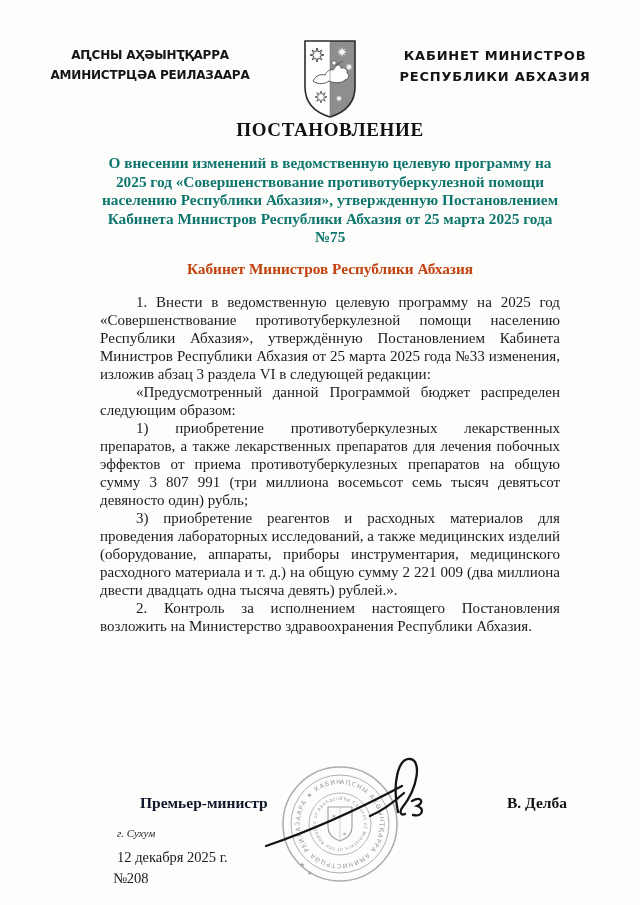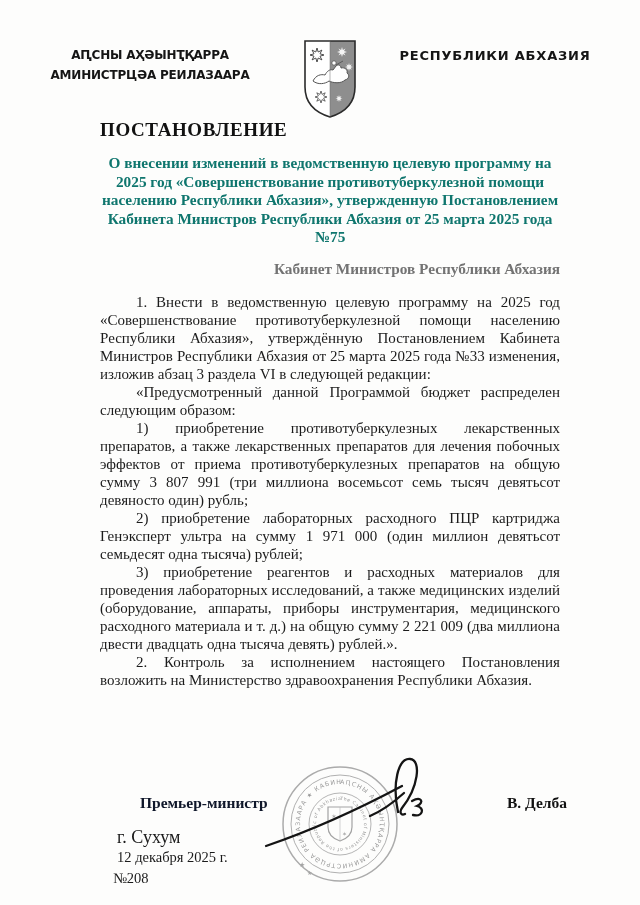--- a/index.html
+++ b/index.html
@@ -30,57 +30,57 @@
   }
   .org-right{
     left:376px; top:45px; width:238px;
     font-size:13px; line-height:21px; letter-spacing:0.8px;
   }
   .emblem{
     position:absolute; left:303px; top:39px; width:54px; height:80px;
   }
   .doctype{
     position:absolute; left:100px; top:119px; width:460px;
-    text-align:left; font-weight:bold; font-size:19px; letter-spacing:0.6px;
+    text-align:center; font-weight:bold; font-size:19px; letter-spacing:0.6px;
     color:#111;
   }
   
   .content{
     position:absolute; left:100px; top:154px; width:460px;
     font-size:15px; line-height:18px;
   }
   .doc-title{
     font-weight:bold; text-align:center;
     font-size:15.3px; line-height:18.5px;
     margin:0 0 13px 0; color:#0f766e;
   }
   .preamble{
     margin:0 0 12px 0; text-align:justify; text-indent:36px;
   }
   .authority{
-    margin:0 0 15px 0; text-align:right; font-weight:bold; font-size:15.3px;
-    color:#737373;
+    margin:0 0 15px 0; text-align:center; font-weight:bold; font-size:15.3px;
+    color:#c2410c;
   }
   .resolves{
     margin:0 0 13px 0; text-align:center; font-weight:bold; font-size:16px;
     letter-spacing:0.3px; color:#111;
   }
   .body-par{
     margin:0; text-align:justify; text-indent:36px;
   }
   
   .sig-position{
     position:absolute; left:140px; top:794px;
     font-weight:bold; font-size:15.5px; color:#0f172a;
   }
   .sig-name{
     position:absolute; left:507px; top:794px;
     font-weight:bold; font-size:15.5px; color:#111;
   }
-  .sig-city{ position:absolute; left:117px; top:827px; font-size:18px; }
+  .sig-city{ position:absolute; left:117px; top:827px; font-size:11px;font-style:italic; }
   .sig-date{ position:absolute; left:117px; top:849px; font-size:14.5px; }
   .sig-number{ position:absolute; left:113px; top:870px; font-size:14.5px; }
   .seal-wrap{
     position:absolute; left:252px; top:748px; width:200px; height:157px;
   }
   .stamp-ring-text{
     font-family:"DejaVu Sans", sans-serif;
     fill:#9a9a9a;
   }
 </style>
@@ -108,33 +108,33 @@
     <path d="M33 26 L40 22" stroke="#555555" stroke-width="0.9" fill="none"></path>
 
     <polygon points="18,52 19.1,55.4 22.2,53.8 20.6,56.9 24,58 20.6,59.1 22.2,62.2 19.1,60.6 18,64 16.9,60.6 13.8,62.2 15.4,59.1 12,58 15.4,56.9 13.8,53.8 16.9,55.4" fill="#ffffff" stroke="#4a4a4a" stroke-width="0.8"></polygon>
     <polygon points="36,56 36.6,58 38.4,57 37.4,58.9 39.5,59.5 37.4,60.1 38.4,62 36.6,61 36,63 35.4,61 33.6,62 34.6,60.1 32.5,59.5 34.6,58.9 33.6,57 35.4,58" fill="#f2f2f2"></polygon>
 
     <path d="M2 2 L52 2 L52 48 C52 66 40 74 27 78 C14 74 2 66 2 48 Z" fill="none" stroke="#2b2b2b" stroke-width="1.6"></path>
     <path d="M27 2 L27 78" stroke="#6a6a6a" stroke-width="0.5"></path>
   </svg>
 
   <div class="org org-right">
+    <div>КАБИНЕТ МИНИСТРОВ</div>
     <div>РЕСПУБЛИКИ АБХАЗИЯ</div>
   </div>
 
   <div class="doctype">ПОСТАНОВЛЕНИЕ</div>
 
   <div class="content">
     <p class="doc-title">О внесении изменений в ведомственную целевую программу на 2025 год «Совершенствование противотуберкулезной помощи населению Республики Абхазия», утвержденную Постановлением Кабинета Министров Республики Абхазия от 25 марта 2025 года №75</p>
     <p class="authority">Кабинет Министров Республики Абхазия</p>
 
     <p class="body-par">1. Внести в ведомственную целевую программу на 2025 год «Совершенствование противотуберкулезной помощи населению Республики Абхазия», утверждённую Постановлением Кабинета Министров Республики Абхазия от 25 марта 2025 года №33 изменения, изложив абзац 3 раздела VI в следующей редакции:</p>
     <p class="body-par">«Предусмотренный данной Программой бюджет распределен следующим образом:</p>
     <p class="body-par">1) приобретение противотуберкулезных лекарственных препаратов, а также лекарственных препаратов для лечения побочных эффектов от приема противотуберкулезных препаратов на общую сумму 3 807 991 (три миллиона восемьсот семь тысяч девятьсот девяносто один) рубль;</p>
-    <p class="body-par">2) приобретение лабораторных расходного ПЦР картриджа Генэксперт ультра на сумму 1 971 000 (один миллион девятьсот семьдесят одна тысяча) рублей;</p>
     <p class="body-par">3) приобретение реагентов и расходных материалов для проведения лабораторных исследований, а также медицинских изделий (оборудование, аппараты, приборы инструментария, медицинского расходного материала и т. д.) на общую сумму 2 221 009 (два миллиона двести двадцать одна тысяча девять) рублей.».</p>
     <p class="body-par">2. Контроль за исполнением настоящего Постановления возложить на Министерство здравоохранения Республики Абхазия.</p>
   </div>
 
   <div class="sig-position">Премьер-министр</div>
   <div class="sig-name">В. Делба</div>
   <div class="sig-city">г. Сухум</div>
   <div class="sig-date">12 декабря 2025 г.</div>
   <div class="sig-number">№208</div>
 

